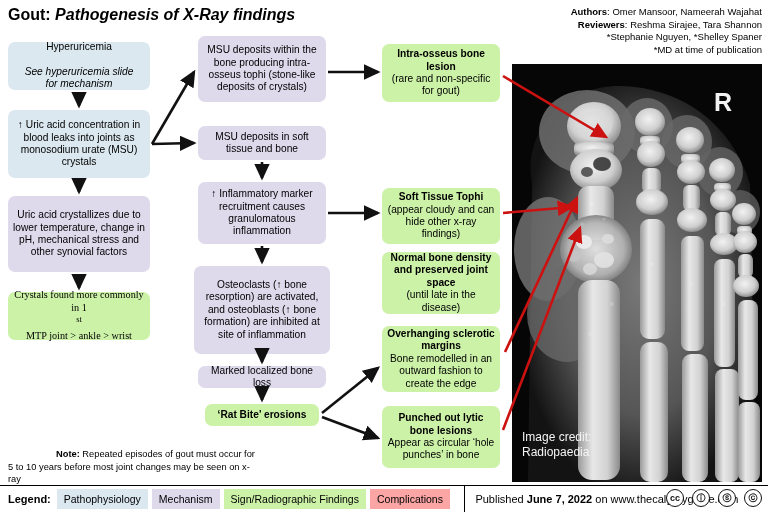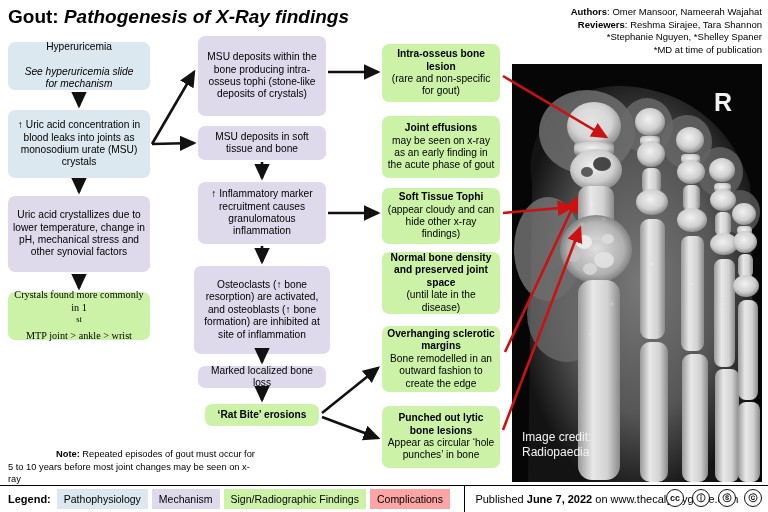--- a/index.html
+++ b/index.html
@@ -7,21 +7,21 @@
     width:768px;height:512px;overflow:hidden;
     font-family:"Liberation Sans","DejaVu Sans",sans-serif;
     background:#ffffff;color:#000;
     position:relative;
   }
   .page{position:relative;width:768px;height:512px;}
 
   
   .title{
     position:absolute;left:8px;top:6px;
-    font-size:19px;font-weight:bold;white-space:nowrap;
+    font-size:16px;font-weight:bold;white-space:nowrap;
   }
   .title .ital{font-style:italic;}
   .credits{
     position:absolute;right:6px;top:6px;
     text-align:right;font-size:9.5px;line-height:1.32;
   }
   .credits b{font-weight:bold;}
 
   
   .box{
@@ -124,21 +124,21 @@
   <div class="box purple" style="left:8px;top:196px;width:142px;height:76px;">
     <span>Uric acid crystallizes due to lower temperature, change in pH, mechanical stress and other synovial factors</span>
   </div>
 
   <div class="box green" style="left:8px;top:292px;width:142px;height:48px;font-family:Liberation Serif, serif;">
     <span>
       <span>Crystals found more commonly in 1</span><sup>st</sup><span> MTP joint &gt; ankle &gt; wrist</span>
     </span>
   </div>
 
-  <div class="box purple" style="left:198px;top:36px;width:128px;height:80px;text-align:center;">
+  <div class="box purple" style="left:198px;top:36px;width:128px;height:66px;text-align:center;">
     <span>MSU deposits within the bone producing intra-osseus tophi (stone-like deposits of crystals)</span>
   </div>
 
   <div class="box purple" style="left:198px;top:126px;width:128px;height:34px;">
     <span>MSU deposits in soft tissue and bone</span>
   </div>
 
   <div class="box purple" style="left:198px;top:182px;width:128px;height:62px;">
     <span>↑ Inflammatory marker recruitment causes granulomatous inflammation</span>
   </div>
@@ -155,25 +155,20 @@
     <span>‘Rat Bite’ erosions</span>
   </div>
 
   <div class="box green" style="left:382px;top:44px;width:118px;height:58px;">
     <span>
       <b>Intra-osseus bone lesion</b><br>
       <span>(rare and non-specific for gout)</span>
     </span>
   </div>
 
-  <div class="box green" style="left:382px;top:116px;width:118px;height:62px;">
-    <span>
-      <b>Joint effusions</b><span> may be seen on x-ray as an early finding in the acute phase of gout</span>
-    </span>
-  </div>
 
   <div class="box green" style="left:382px;top:188px;width:118px;height:56px;">
     <span>
       <b>Soft Tissue Tophi</b><br>
       <span>(appear cloudy and can hide other x-ray findings)</span>
     </span>
   </div>
 
   <div class="box green" style="left:382px;top:252px;width:118px;height:62px;">
     <span>

